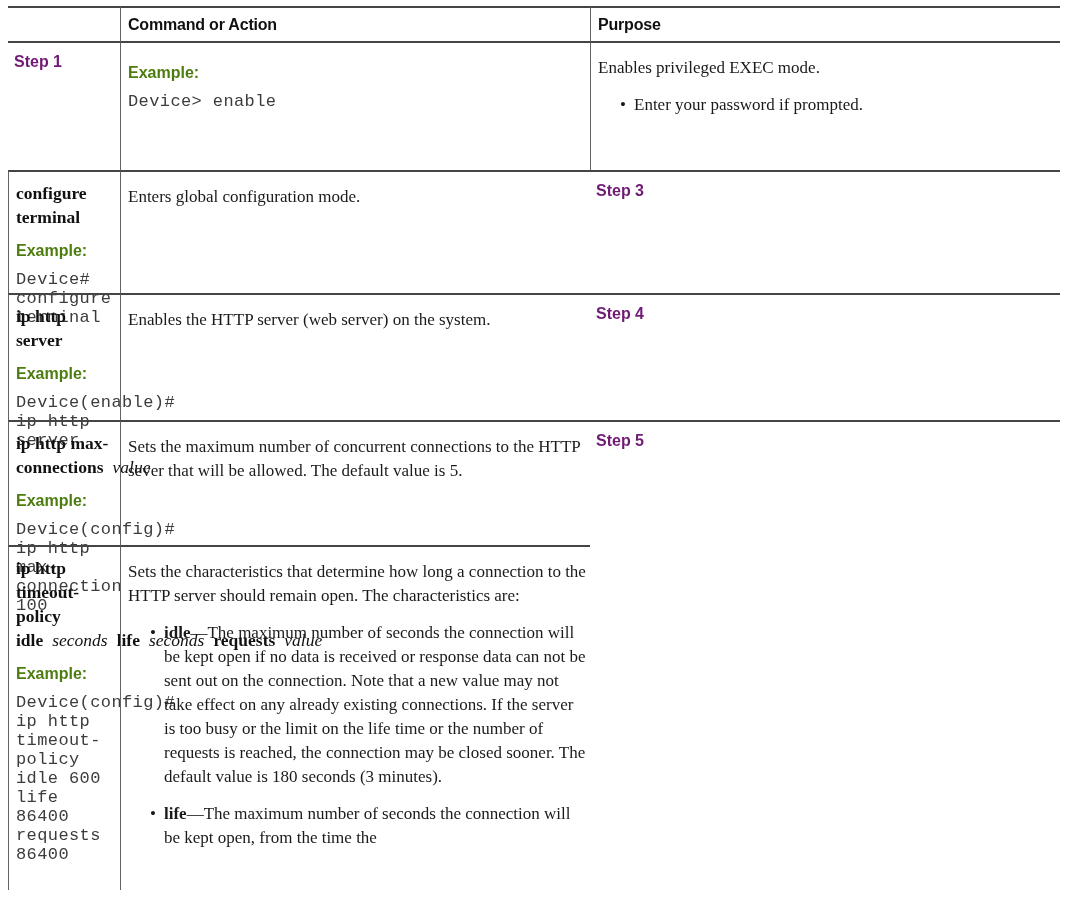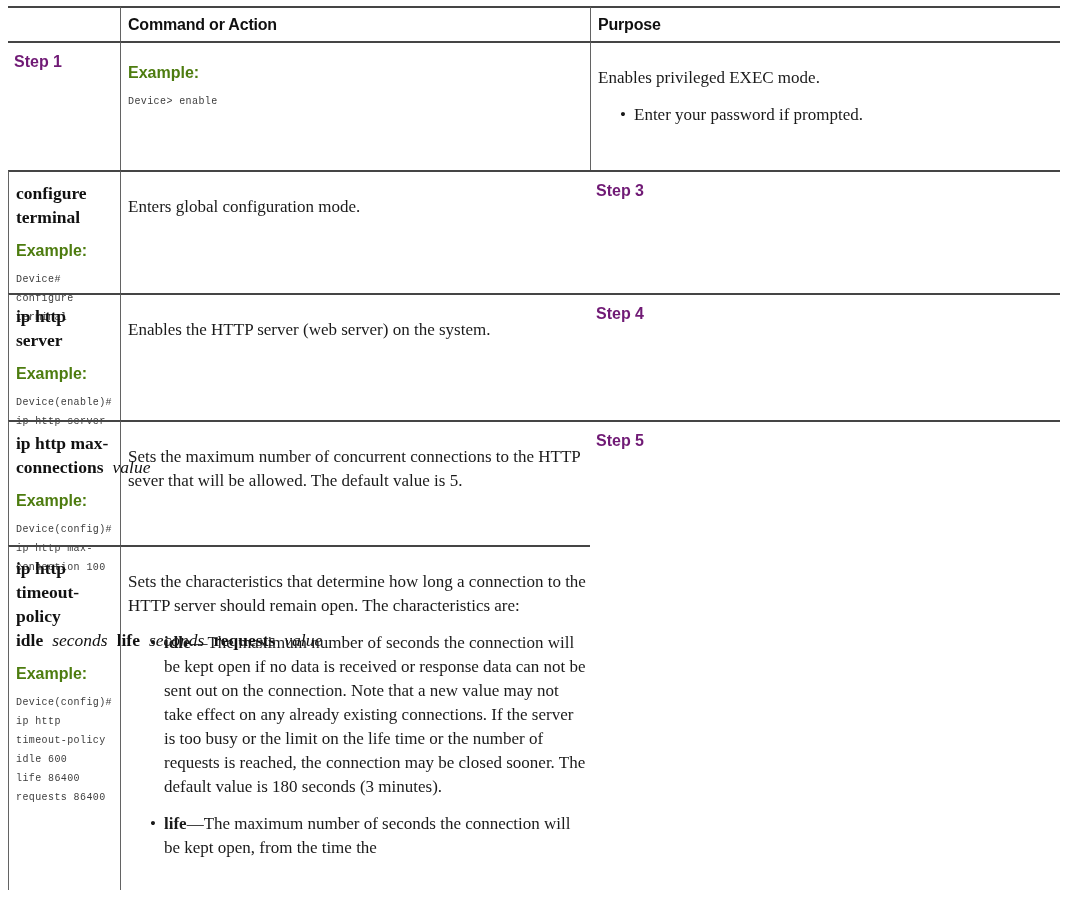--- a/index.html
+++ b/index.html
@@ -54,31 +54,31 @@
   .ex {
     margin-top: 13px;
     font-family: "Liberation Sans", sans-serif;
     font-weight: bold;
     font-size: 16px;
     color: #4d7c0f;
   }
   .code {
     margin-top: 10px;
     font-family: "Liberation Mono", "DejaVu Sans Mono", monospace;
-    font-size: 10px;
+    font-size: 17px;
     line-height: 19px;
     color: #3c3c3c;
     white-space: pre-wrap;
     letter-spacing: 0.4px;
   }
 
   
   .c-pur { padding: 8px 4px 0 7px; }
   .lead {
-    margin-top: 15px;
+    margin-top: 5px;
     font-size: 17px;
     line-height: 24px;
   }
   .bullet {
     display: flex;
     margin: 13px 0 0 22px;
     font-size: 17px;
     line-height: 24px;
   }
   .dot { width: 14px; flex: 0 0 14px; }

